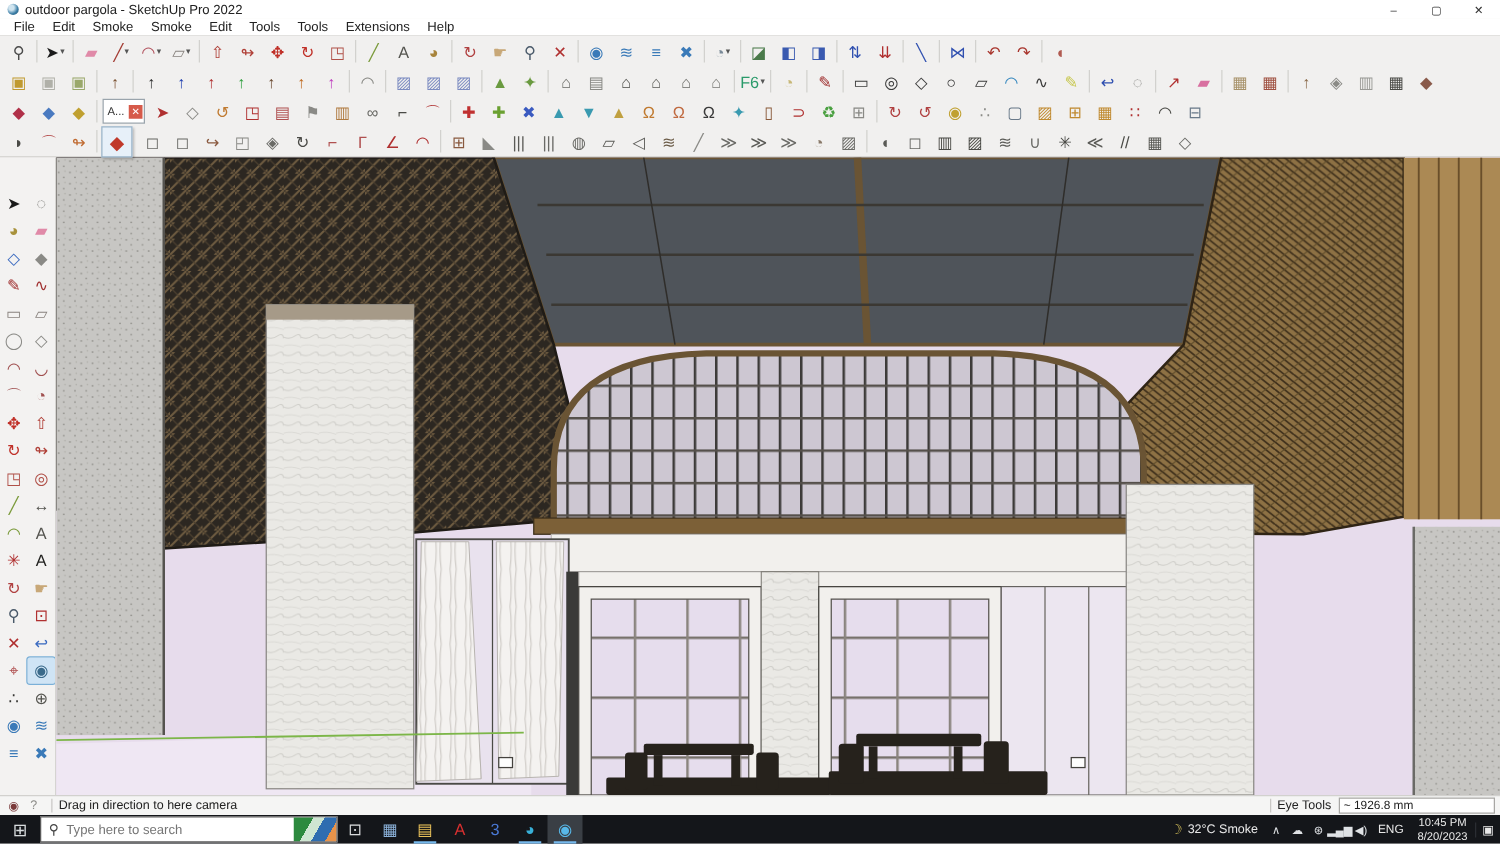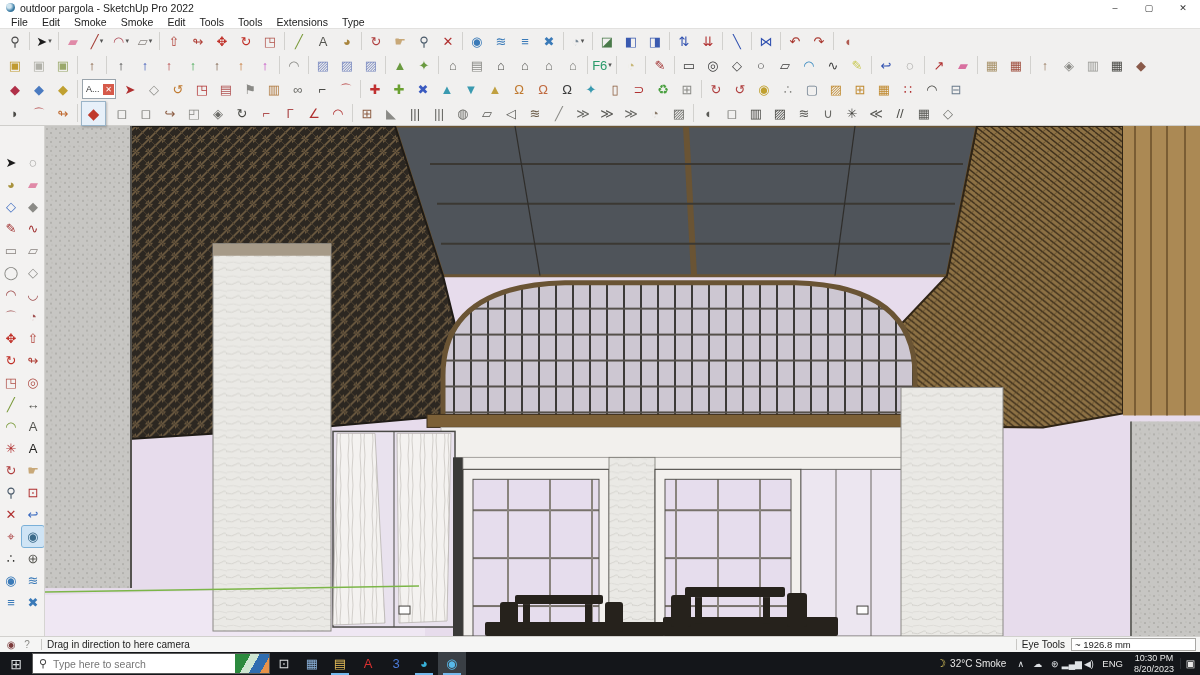--- a/index.html
+++ b/index.html
@@ -82,21 +82,21 @@
 
   <div class="menubar" id="menubar">
       <span class="mitem">File</span>
       <span class="mitem">Edit</span>
       <span class="mitem">Smoke</span>
       <span class="mitem">Smoke</span>
       <span class="mitem">Edit</span>
       <span class="mitem">Tools</span>
       <span class="mitem">Tools</span>
       <span class="mitem">Extensions</span>
-      <span class="mitem">Type</span>
+      <span class="mitem">Help</span>
     </div>
 
   <div class="toolbars">
     <div class="trow" id="trow1">
         <span class="ticon" title="zoom-tool">
           <span class="glyph" style="color: rgb(74, 74, 74);">⚲</span>
         </span>
         <span class="tsep"></span>
         <span class="ticon" title="select">
           <span class="glyph" style="color: rgb(26, 26, 26);">➤</span>
@@ -913,20 +913,20 @@
       </div>
       <span id="trayicons" style="display:flex;height:100%;">
           <span class="trayicon">∧</span>
           <span class="trayicon">☁</span>
           <span class="trayicon">⊛</span>
           <span class="trayicon">▂▄▆</span>
           <span class="trayicon">◀)</span>
         </span>
       <span class="lang">ENG</span>
       <div class="clock">
-        <div>10:30 PM</div>
+        <div>10:45 PM</div>
         <div>8/20/2023</div>
       </div>
       <div class="notif">▣</div>
     </div>
   </div>
 
 </div>
 
 </body></html>

